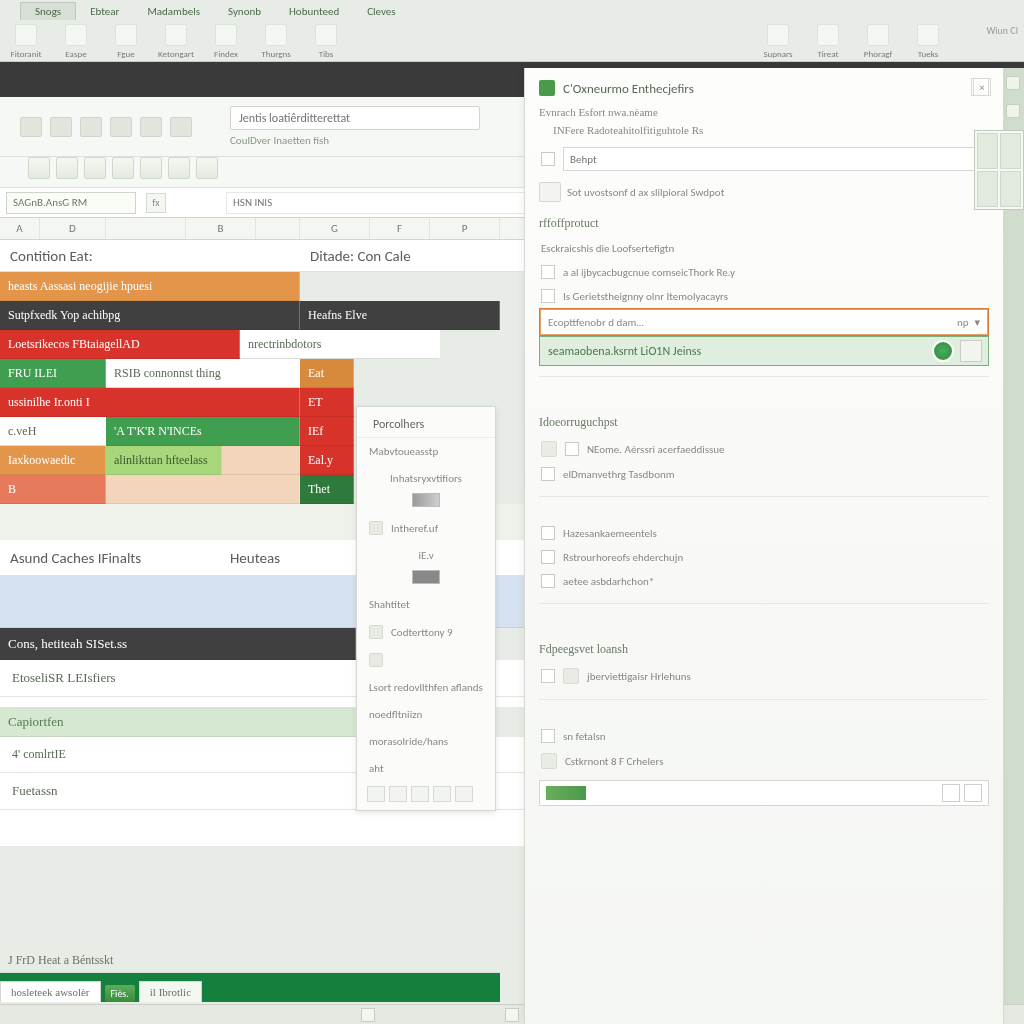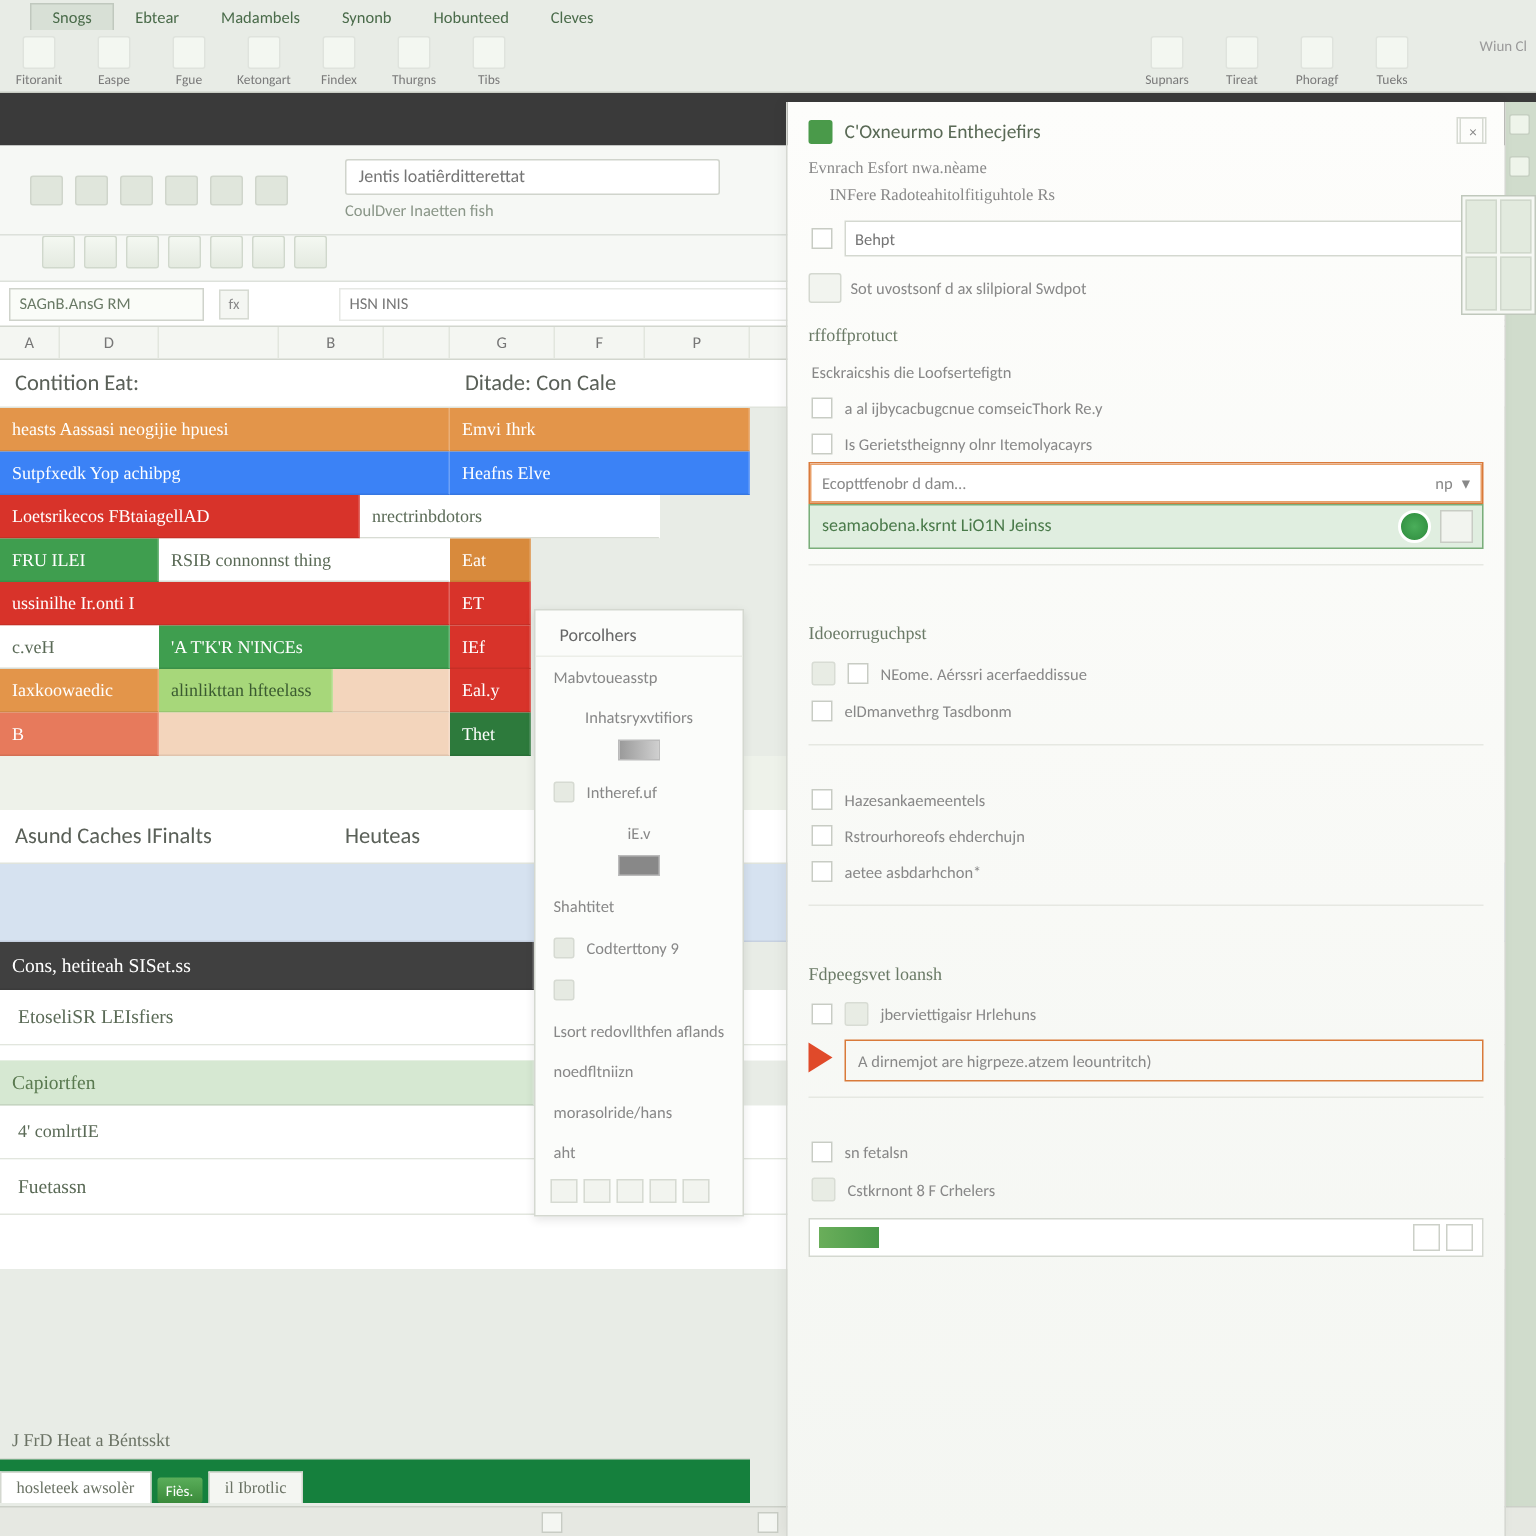--- a/index.html
+++ b/index.html
@@ -34,21 +34,21 @@
   
   
   .colhead { height:22px; background:#f4f6f2; border-bottom:1px solid #d2d6ce; display:flex; font-size:11px; color:#777;}
   .colhead div { border-right:1px solid #e2e6de; display:flex; align-items:center; justify-content:center;}
   .section-h { height:32px; background:#fff; border-bottom:1px solid #e0e4dc; display:flex; align-items:center; padding:0 10px; font-size:15px; color:#5a6058; font-family: Georgia, serif;}
   
   .datarow { height:29px; display:flex; font-size:12px; }
   .cell { border-right:1px solid rgba(255,255,255,.25); border-bottom:1px solid rgba(0,0,0,.08); display:flex; align-items:center; padding:0 8px; overflow:hidden; white-space:nowrap; font-family: Georgia, serif; font-size:12px;}
   
   .c-orange { background:#e3954a; color:#fff; }
-  .c-blue { background:#3b82f6; color:#fff; }
+  .c-blue { background:#404040; color:#fff; }
   .c-red { background:#d8332a; color:#fff; }
   .c-green { background:#3f9e4f; color:#fff; }
   .c-dorange { background:#d88a3c; color:#fff; }
   .c-white { background:#fff; color:#5a6a56; border-bottom:1px solid #d8dcd4;}
   .c-lgreen { background:#a7d77a; color:#3a5a30; }
   .c-peach { background:#f3d5bc; color:#9a6a4a; }
   .c-salmon{ background:#e77a5c; color:#fff;}
   .c-dgreen{ background:#2d7a3c; color:#fff;}
   .c-pale { background:#d6e8d2; color:#5a6a50;}
   .c-midblue { background:#404040; color:#fff;}
@@ -209,21 +209,20 @@
 </div>
 
 <div class="section-h">
   <span style="flex:0 0 300px;">Contition Eat:</span>
   <span>Ditade: Con Cale</span>
 </div>
 
 <div id="rows-container">
     <div class="datarow">
       <div class="cell c-orange" style="width: 300px;">heasts Aassasi neogijie hpuesi</div>
-      <div class="cell c-orange" style="width: 200px;">Emvi Ihrk</div>
     </div>
     <div class="datarow">
       <div class="cell c-blue" style="width: 300px;">Sutpfxedk Yop achibpg</div>
       <div class="cell c-blue" style="width: 200px;">Heafns Elve</div>
     </div>
     <div class="datarow">
       <div class="cell c-red" style="width: 240px;">Loetsrikecos FBtaiagellAD</div>
       <div class="cell c-white" style="width: 200px;">nrectrinbdotors</div>
     </div>
     <div class="datarow">
@@ -405,24 +404,20 @@
       </div>
   </div>
 
   <div class="tp-group">
     <div class="tp-section-heading">Fdpeegsvet loansh</div>
     <div class="tp-row">
         <span class="chk"></span>
         <span class="ic"></span>
         <span>jberviettigaisr Hrlehuns</span>
       </div>
-    <div style="display:flex; align-items:center;">
-      <span class="red-arrow-icon"></span>
-      <div class="tp-red-box" style="flex:1;">A dirnemjot are higrpeze.atzem leountritch)</div>
-    </div>
   </div>
 
   <div class="tp-group">
     <div class="tp-row">
         <span class="chk"></span>
         <span>sn fetalsn</span>
       </div>
     <div class="tp-row">
         <span class="ic"></span>
         <span>Cstkrnont 8 F Crhelers</span>

